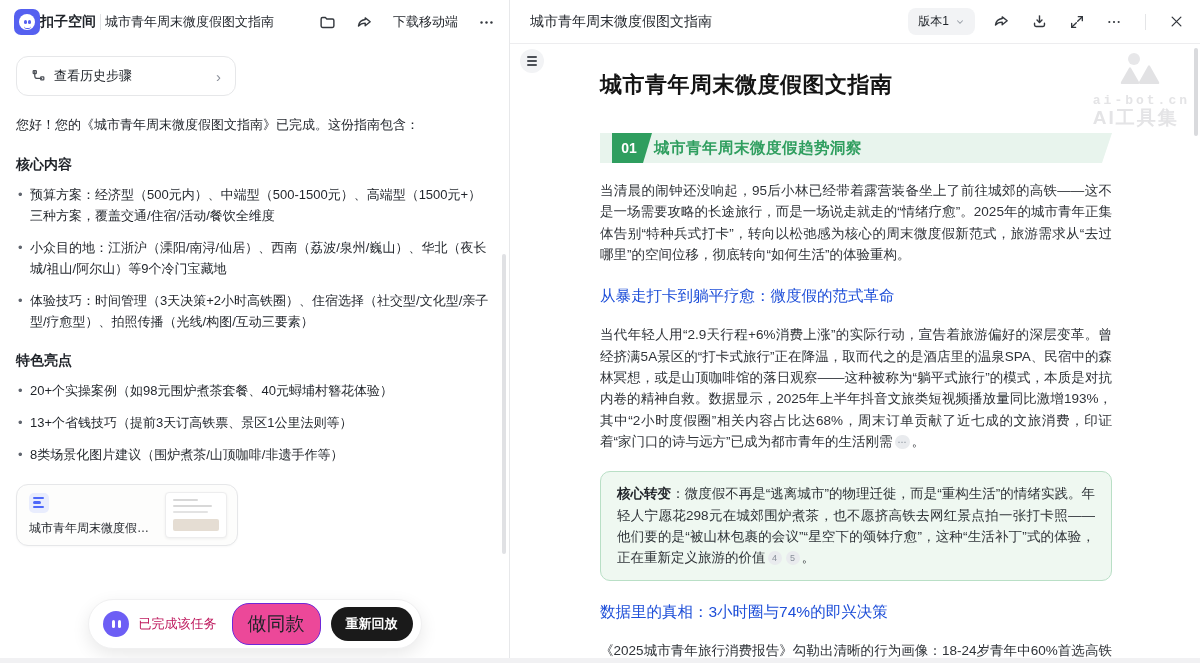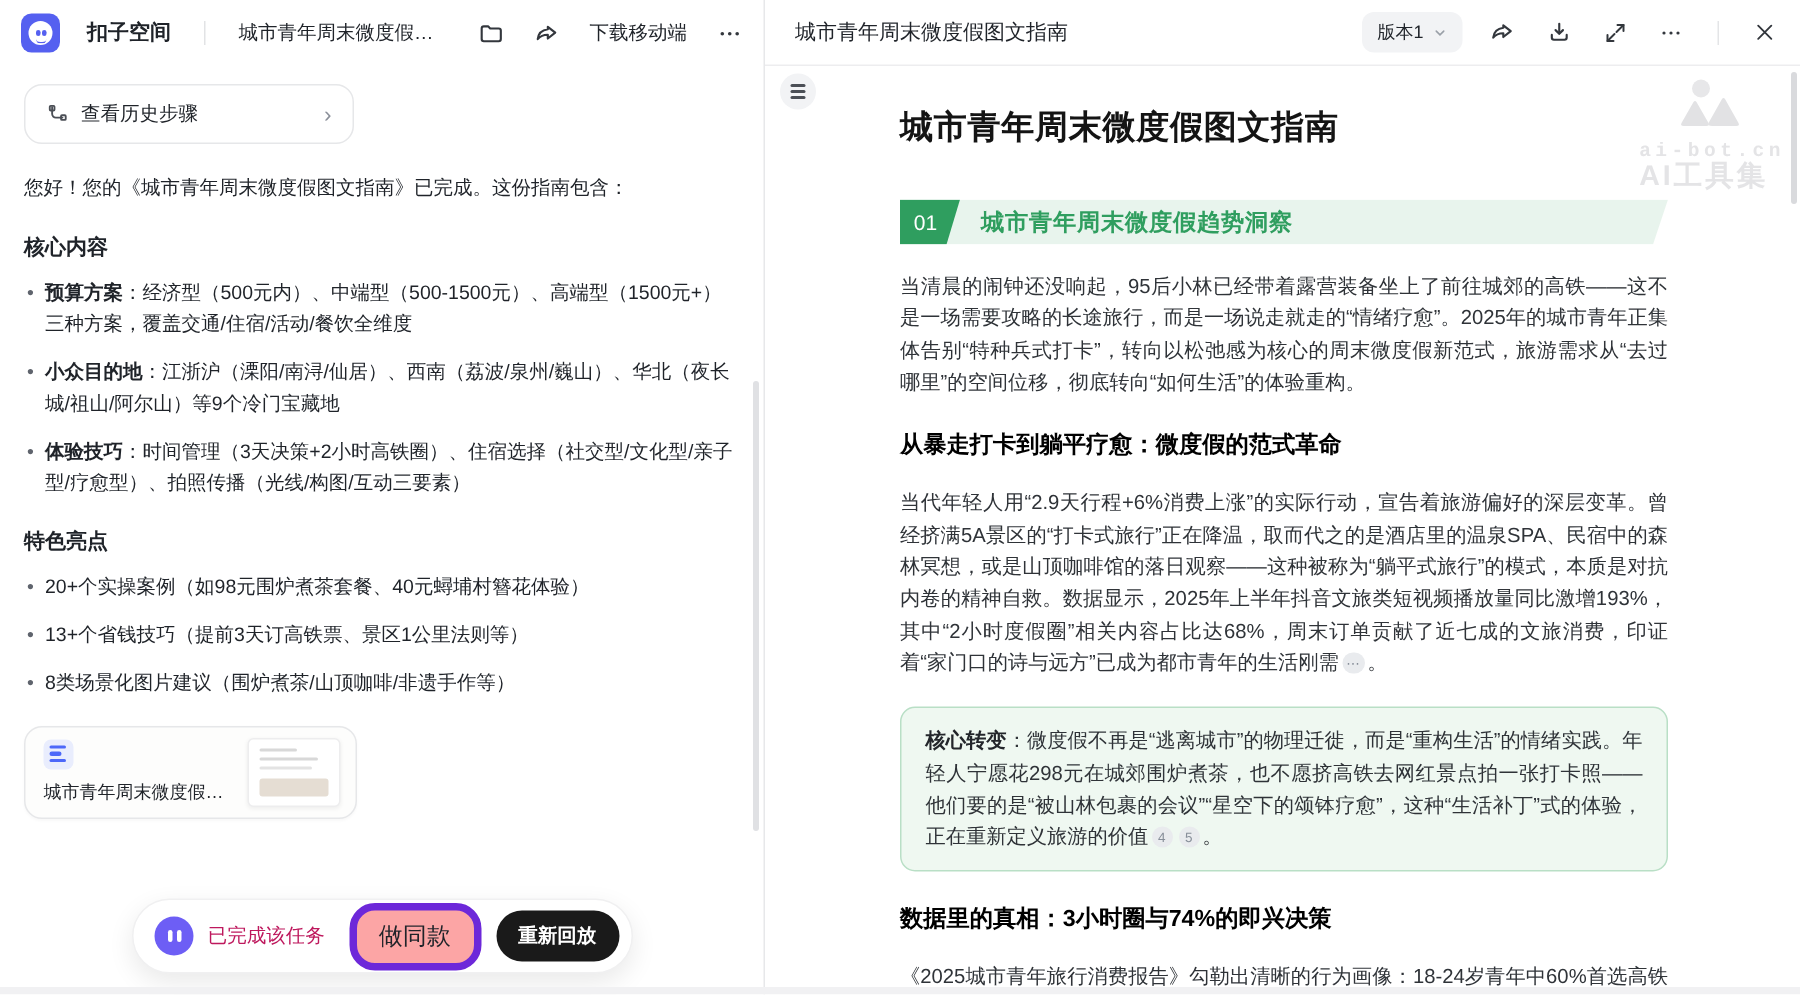--- a/index.html
+++ b/index.html
@@ -2,21 +2,21 @@
 <html><head>
 <meta charset="utf-8">
 <style>
   * { margin:0; padding:0; box-sizing:border-box; }
   html,body { width:1200px; height:663px; overflow:hidden; }
   body { font-family:"Liberation Sans","DejaVu Sans",sans-serif; background:#fff; color:#1f2329; }
   .app { display:flex; width:1200px; height:663px; position:relative; }
 
   
   .left { width:510px; height:663px; position:relative; background:#fff; border-right:1px solid #e7e8ea; flex:none; }
-  .lhead { height:44px; display:flex; align-items:center; padding:0 14px; gap:18px; }
+  .lhead { height:44px; display:flex; align-items:center; padding:0 14px; gap:0; }
   .logo { width:26px; height:26px; border-radius:7px; background:#5560f0; position:relative; flex:none; }
   .logo .face { position:absolute; left:5px; top:5px; width:16px; height:16px; background:#fff; border-radius:50%; }
   .logo .eye { position:absolute; top:11px; width:2.5px; height:4px; background:#5560f0; border-radius:2px; }
   .logo .eye.l { left:10px; } .logo .eye.r { left:14px; }
   .logo .mouth { position:absolute; left:10px; top:17px; width:7px; height:3px; border-bottom:1.8px solid #5560f0; border-radius:0 0 6px 6px; }
   .brand { font-size:14px; font-weight:bold; }
   .vdiv { width:1px; height:16px; background:#e2e3e5; margin:0 4px; flex:none; }
   .task-title { font-size:13px; color:#1f2329; white-space:nowrap; overflow:hidden; text-overflow:ellipsis; flex:1; }
   .lhead-actions { display:flex; align-items:center; gap:20px; flex:none; color:#33373d; }
   .lhead-actions svg { display:block; }
@@ -25,21 +25,21 @@
 
   .chat { position:relative; padding:12px 16px 0 16px; height:619px; }
   .history-btn { width:220px; height:40px; background:#fff; border:1px solid #e6e7e9; border-radius:12px; display:flex; align-items:center; gap:8px; padding:0 14px; cursor:pointer; font-family:inherit; }
   .history-btn .lbl { font-size:13px; color:#1f2329; flex:1; text-align:left; }
   .history-btn .chev { color:#8a8f99; font-size:15px; }
   .greeting { margin-top:18px; font-size:13px; line-height:1.7; color:#1f2329; }
   .chat h4 { margin-top:20px; font-size:14px; font-weight:bold; }
   .chat ul { list-style:none; margin-top:10px; }
   .chat li { position:relative; padding-left:14px; font-size:13px; line-height:1.62; margin-bottom:11px; color:#1f2329; }
   .chat li .dot { position:absolute; left:2px; top:0; color:#5f646d; }
-  .chat li b { font-weight:bold; }
+  .chat li b { font-weight:normal; }
   .notice { margin-top:14px; font-size:13px; line-height:1.7; }
   .notice b { font-weight:bold; }
   .smiley { display:inline-block; width:15px; height:15px; border-radius:50%; background:#ffd34d; position:relative; vertical-align:-3px; margin-left:3px; }
   .smiley:before, .smiley:after { content:""; position:absolute; top:4px; width:2.4px; height:3.4px; background:#7a4b00; border-radius:2px; }
   .smiley:before { left:4px; } .smiley:after { left:9px; }
   .smiley .m { position:absolute; left:3.4px; top:8px; width:8px; height:4px; border-bottom:1.6px solid #7a4b00; border-radius:0 0 8px 8px; }
 
   .file-card { margin-top:18px; width:222px; height:62px; border:1px solid #e6e7e9; border-radius:12px; background:#fdfdfc; display:flex; align-items:center; padding:8px 10px 8px 12px; gap:10px; cursor:pointer; box-shadow:0 1px 2px rgba(0,0,0,0.03); }
   .fc-left { flex:1; min-width:0; display:flex; flex-direction:column; justify-content:space-between; height:100%; }
   .doc-ico { width:20px; height:20px; border-radius:5px; background:#e9edfd; display:flex; flex-direction:column; justify-content:center; gap:2.5px; padding-left:4px; }
@@ -49,21 +49,21 @@
   .fc-thumb { width:62px; height:46px; background:#fff; border:1px solid #ededee; border-radius:4px; box-shadow:0 1px 3px rgba(0,0,0,0.06); padding:6px 7px; display:flex; flex-direction:column; gap:4px; flex:none; }
   .fc-thumb i { display:block; height:2.6px; background:#d8d8d8; border-radius:2px; }
   .fc-thumb i.l1 { width:55%; } .fc-thumb i.l2 { width:85%; } .fc-thumb i.l3 { width:75%; background:#e3e3e3; }
   .fc-thumb .blk { margin-top:2px; width:100%; height:13px; background:#e5ddd3; border-radius:2px; }
 
   .task-bar { position:absolute; left:50%; transform:translateX(-50%); bottom:14px; width:334px; height:50px; background:#fff; border:1px solid #f0f0f1; border-radius:26px; box-shadow:0 6px 18px rgba(0,0,0,0.09); display:flex; align-items:center; padding:0 8px 0 14px; gap:10px; }
   .robot { width:26px; height:26px; border-radius:50%; background:#6d5ef5; position:relative; flex:none; }
   .robot:before, .robot:after { content:""; position:absolute; top:9px; width:3px; height:8px; background:#fff; border-radius:2px; }
   .robot:before { left:9px; } .robot:after { left:15px; }
   .task-status { font-size:13px; color:#be185d; flex:1; }
-  .btn-ghost { font-family:inherit; font-size:16px; color:#1f2329; background:#fca5a5; border:5px solid #6d28d9; border-radius:17px; padding:7px 15px; cursor:pointer; }
+  .btn-ghost { font-family:inherit; font-size:19px; color:#1f2329; background:#ec4899; border:1px solid #6d28d9; border-radius:17px; padding:7px 15px; cursor:pointer; }
   .btn-dark { font-family:inherit; font-size:13px; color:#fff; background:#1a1a1a; border:none; border-radius:17px; padding:8px 15px; cursor:pointer; font-weight:bold; }
 
   .scroll-thumb { position:absolute; width:4px; border-radius:2px; background:#e0e1e4; }
   .lscroll { right:3px; top:210px; height:300px; }
 
   
   .right { flex:1; height:663px; position:relative; background:#fff; display:flex; flex-direction:column; }
   .rhead { height:44px; border-bottom:1px solid #ededef; display:flex; align-items:center; padding:0 16px 0 20px; gap:8px; flex:none; }
   .rhead .rtitle { font-size:14px; color:#1f2329; font-weight:500; flex:1; white-space:nowrap; overflow:hidden; text-overflow:ellipsis; }
   .ver-pill { display:flex; align-items:center; gap:6px; background:#f2f3f5; border:none; border-radius:8px; padding:5px 10px; font-size:12px; color:#1f2329; cursor:pointer; font-family:inherit; margin-right:10px; }
@@ -76,23 +76,23 @@
   .hamburger i { display:block; width:10px; height:1.8px; background:#4b4f56; border-radius:1px; }
   .watermark { position:absolute; right:10px; top:8px; display:flex; align-items:center; gap:8px; color:#e4e4e6; user-select:none;flex-direction:column; }
   .wm-text { display:flex; flex-direction:column; line-height:1.1; }
   .wm1 { font-size:13px; font-weight:bold; letter-spacing:3px; font-family:"Liberation Mono","DejaVu Sans Mono",monospace; }
   .wm2 { font-size:19px; font-weight:bold; letter-spacing:2px; }
 
   .doc { margin:0 88px 0 90px; padding-top:26px; }
   .doc h1 { font-size:22px; font-weight:bold; color:#141414; letter-spacing:0.5px; }
   .banner { margin-top:33px; height:30px; display:flex; position:relative; }
   .banner .bar { flex:1; background:#e8f4ed; clip-path:polygon(0 0, 100% 0, calc(100% - 10px) 100%, 0 100%); display:flex; align-items:center; padding-left:54px; font-size:15.5px; font-weight:600; color:#2f9e5f; letter-spacing:0.5px; }
-  .banner .num { position:absolute; left:0; top:0; width:40px; height:30px; background:#2f9e5f; clip-path:polygon(0 0, 100% 0, calc(100% - 9px) 100%, 0 100%); color:#fff; font-size:14px; font-weight:normal; display:flex; align-items:center; justify-content:center; padding-right:6px; }
+  .banner .num { position:absolute; left:12px; top:0; width:40px; height:30px; background:#2f9e5f; clip-path:polygon(0 0, 100% 0, calc(100% - 9px) 100%, 0 100%); color:#fff; font-size:14px; font-weight:bold; display:flex; align-items:center; justify-content:center; padding-right:6px; }
   .doc p { margin-top:17px; font-size:13.5px; line-height:1.58; color:#2f3338; text-align:justify; }
-  .doc h3 { margin-top:21px; font-size:15.5px; font-weight:bold; color:#000000; }
+  .doc h3 { margin-top:21px; font-size:15.5px; font-weight:normal; color:#1d4ed8; }
   .cite { display:inline-flex; align-items:center; justify-content:center; min-width:14px; height:14px; padding:0 3px; border-radius:8px; background:#e9ebee; color:#878e99; font-size:9px; vertical-align:1px; margin:0 2px; cursor:pointer; }
   .callout { margin-top:19px; background:#eff8f1; border:1px solid #b9dfc6; border-radius:10px; padding:11px 16px; font-size:13.5px; line-height:1.58; color:#2f3338; text-align:justify; }
   .callout b { font-weight:bold; color:#23262b; }
   .rscroll { right:2px; top:4px; height:88px; background:#d9dadd; }
   .bottom-strip { position:absolute; left:0; bottom:0; width:1200px; height:5px; background:#f1f1f3; z-index:5; }
 </style>
 </head>
 <body>
 
 <div class="app">

